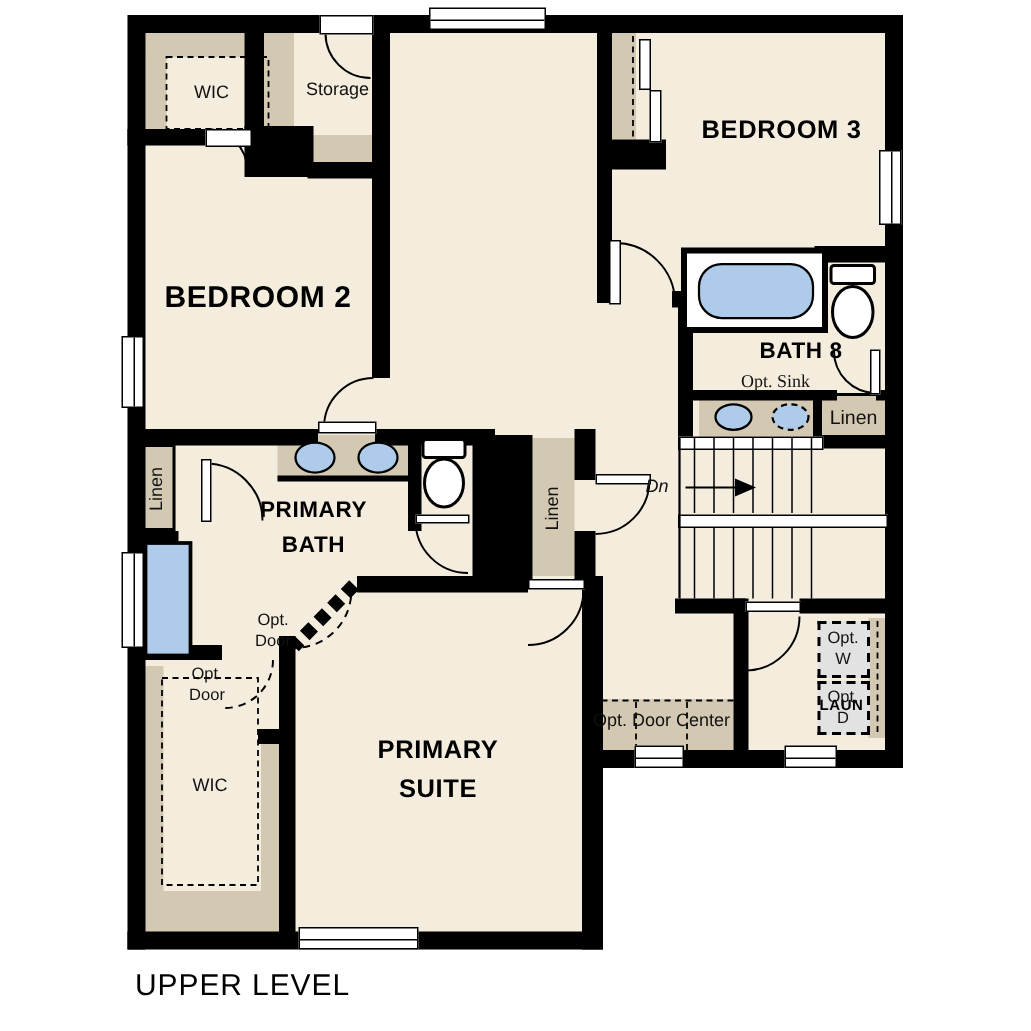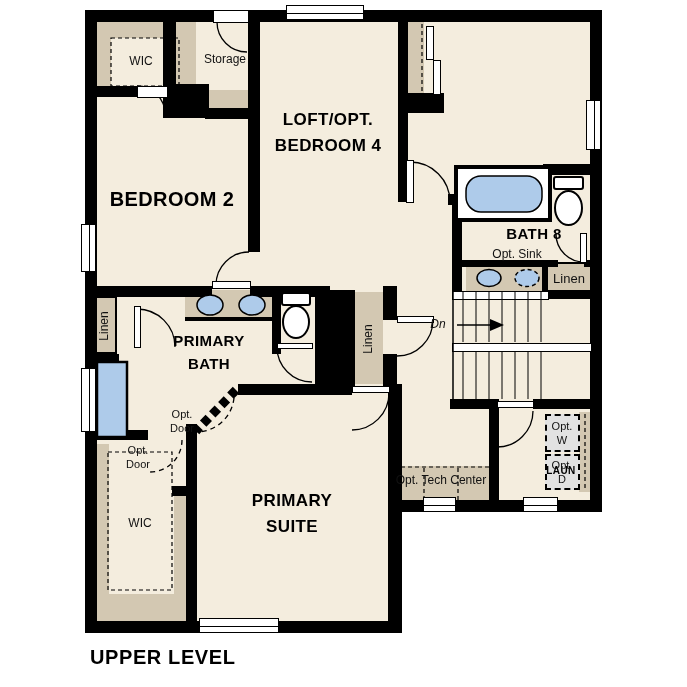--- a/index.html
+++ b/index.html
@@ -16,21 +16,21 @@
   .win.v::after{top:0;bottom:0;left:50%;width:1px;}
   .leaf{position:absolute;background:#fff;border:1px solid #000;box-sizing:border-box;}
   .rail{position:absolute;background:#fff;border:1px solid #000;box-sizing:border-box;}
   .appl{position:absolute;background:var(--appliance);border:2px dashed #000;box-sizing:border-box;}
   .lbl{position:absolute;transform:translate(-50%,-50%);font-size:12px;color:#111;
        white-space:pre-line;text-align:center;line-height:1.3;}
   .lbl.b{font-weight:bold;letter-spacing:.4px;color:#000;line-height:1.55;}
   .s11{font-size:11px;}.s13{font-size:13px;}.s14{font-size:10px;margin-left:43px;}
   .s15{font-size:15px;}.s16{font-size:20px;}.s17{font-size:17px;}
   .vert{writing-mode:vertical-rl;transform:translate(-50%,-50%) rotate(180deg);}
-  #title{position:absolute;left:90px;top:646px;font-size:20px;font-weight:bold;
+  #title{position:absolute;left:90px;top:646px;font-size:20px;font-weight:normal;
          letter-spacing:.6px;color:#000;}
   svg.overlay{position:absolute;left:0;top:0;z-index:4;pointer-events:none;}
   .z1{z-index:1}.z2{z-index:2}.z3{z-index:3}.z5{z-index:5}.z6{z-index:6}
 </style>
 </head>
 <body>
 
 <div id="canvas">
 
   <div class="floor" style="left:85px;top:10px;width:517px;height:502px;"></div>
@@ -176,38 +176,37 @@
   <div class="leaf z5" style="left:580px;top:233px;width:7px;height:30px;"></div>
   <div class="leaf z5" style="left:134px;top:306px;width:7px;height:42px;"></div>
   <div class="leaf z5" style="left:277px;top:343px;width:36px;height:6px;"></div>
   <div class="leaf z5" style="left:406px;top:160px;width:8px;height:43px;"></div>
   <div class="leaf z5" style="left:426px;top:26px;width:8px;height:34px;"></div>
   <div class="leaf z5" style="left:433px;top:60px;width:8px;height:35px;"></div>
 
   <div class="lbl z6" style="left:141px;top:62px;">WIC</div>
   <div class="lbl z6" style="left:225px;top:60px;">Storage</div>
   <div class="lbl b s16 z6" style="left:172px;top:199px;">BEDROOM 2</div>
-  <div class="lbl b s17 z6" style="left:328px;top:133px;">LOFT/OPT.
-BEDROOM 4</div>
+  <div class="lbl b s17 z6" style="left:521px;top:87px;">BEDROOM 3</div>
   <div class="lbl b s15 z6" style="left:534px;top:234px;">BATH 8</div>
-  <div class="lbl z6" style="left:517px;top:255px;">Opt. Sink</div>
+  <div class="lbl z6" style="left:517px;top:255px;font-family:Liberation Serif, serif;">Opt. Sink</div>
   <div class="lbl s13 z6" style="left:569px;top:279px;">Linen</div>
   <div class="lbl z6" style="left:438px;top:325px;font-style:italic;">Dn</div>
   <div class="lbl vert z6" style="left:105px;top:326px;">Linen</div>
   <div class="lbl b s15 z6" style="left:209px;top:352px;">PRIMARY
 BATH</div>
   <div class="lbl vert z6" style="left:369px;top:339px;">Linen</div>
   <div class="lbl s11 z6" style="left:182px;top:421px;">Opt.
 Door</div>
   <div class="lbl s11 z6" style="left:138px;top:457px;">Opt.
 Door</div>
   <div class="lbl z6" style="left:140px;top:524px;">WIC</div>
   <div class="lbl b s17 z6" style="left:292px;top:514px;">PRIMARY
 SUITE</div>
   <div class="lbl b s14 z6" style="left:518px;top:471px;">LAUN</div>
   <div class="lbl s11 z6" style="left:562px;top:433px;">Opt.
 W</div>
   <div class="lbl s11 z6" style="left:562px;top:472px;">Opt.
 D</div>
-  <div class="lbl z6" style="left:441px;top:481px;">Opt. Tech Center</div>
+  <div class="lbl z6" style="left:441px;top:481px;">Opt. Door Center</div>
   <div id="title">UPPER LEVEL</div>
 
 </div>
 
 </body></html>

